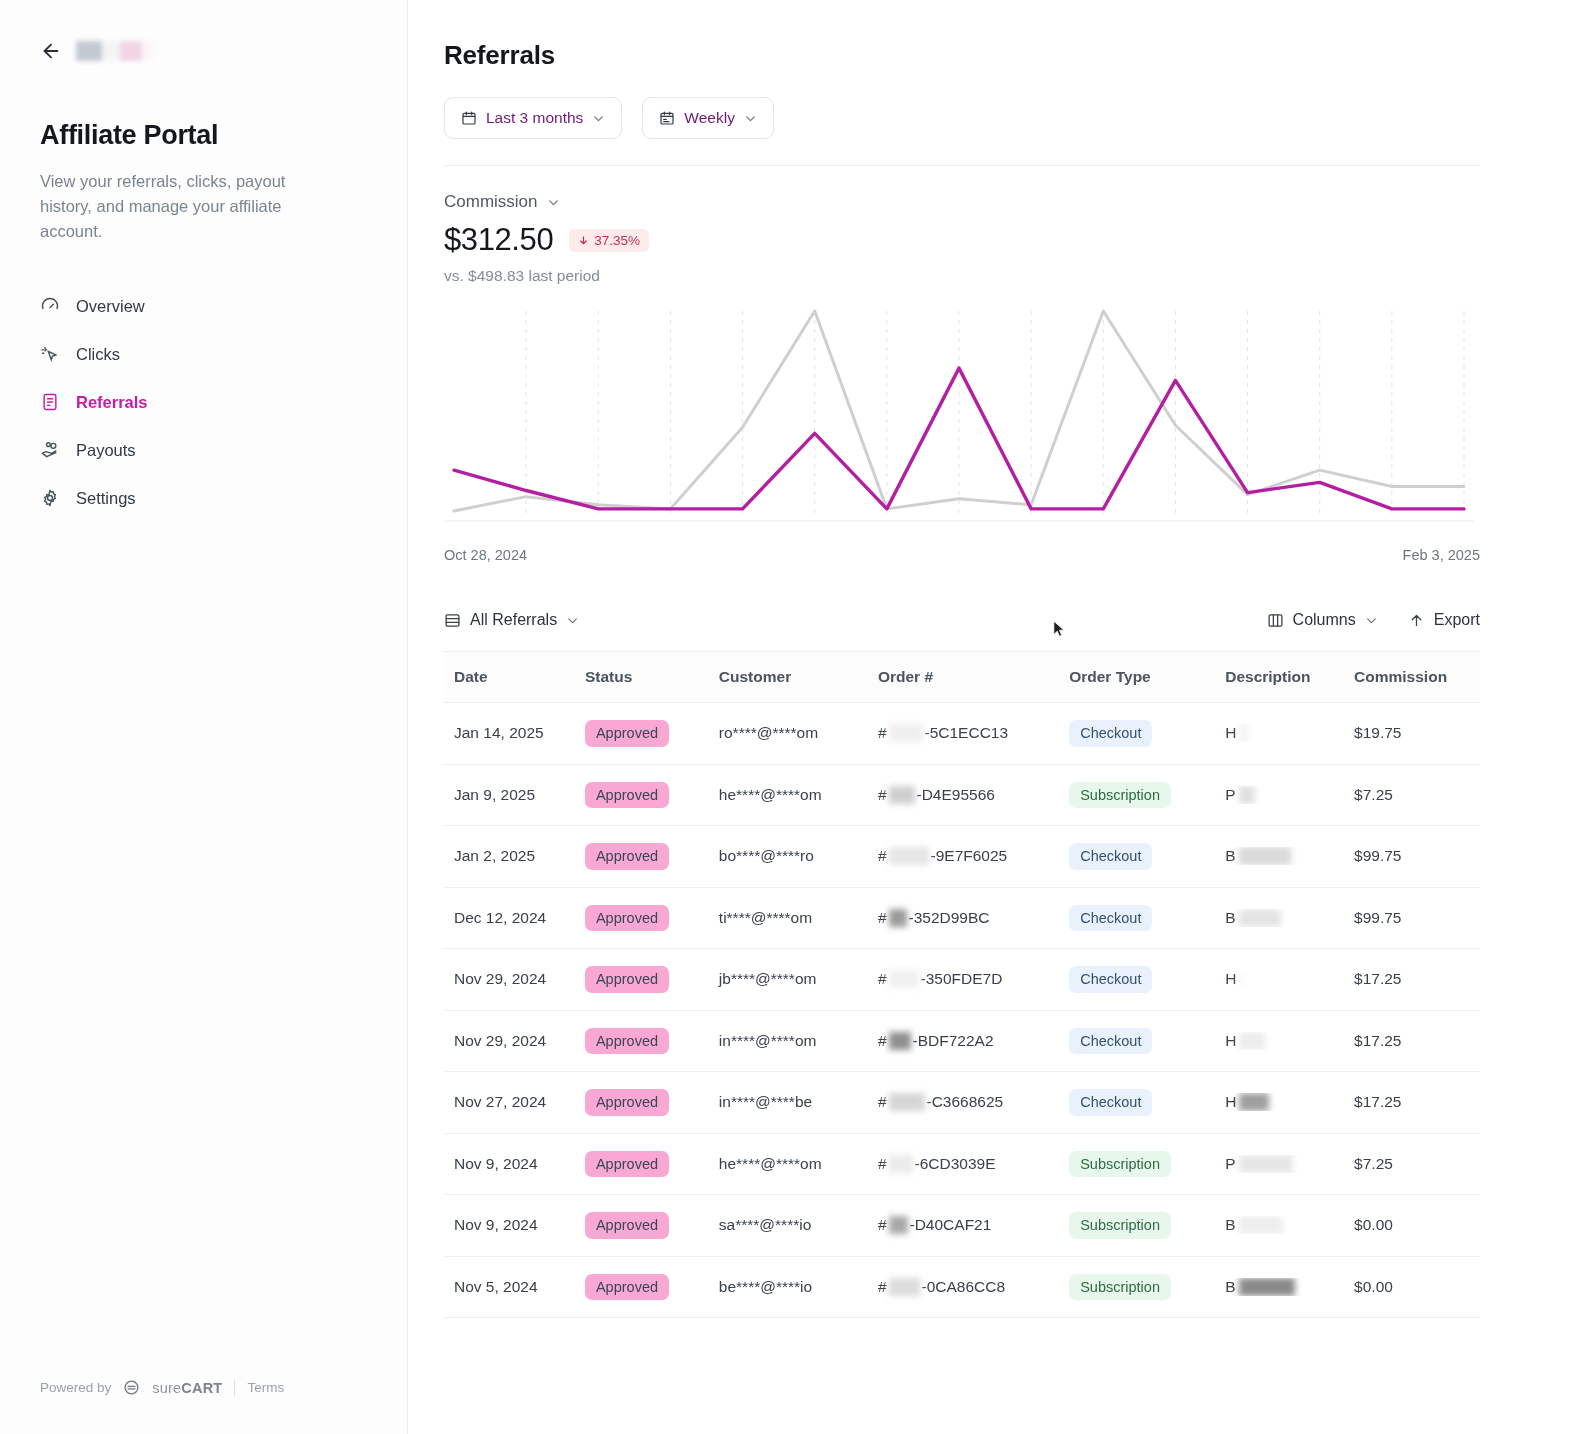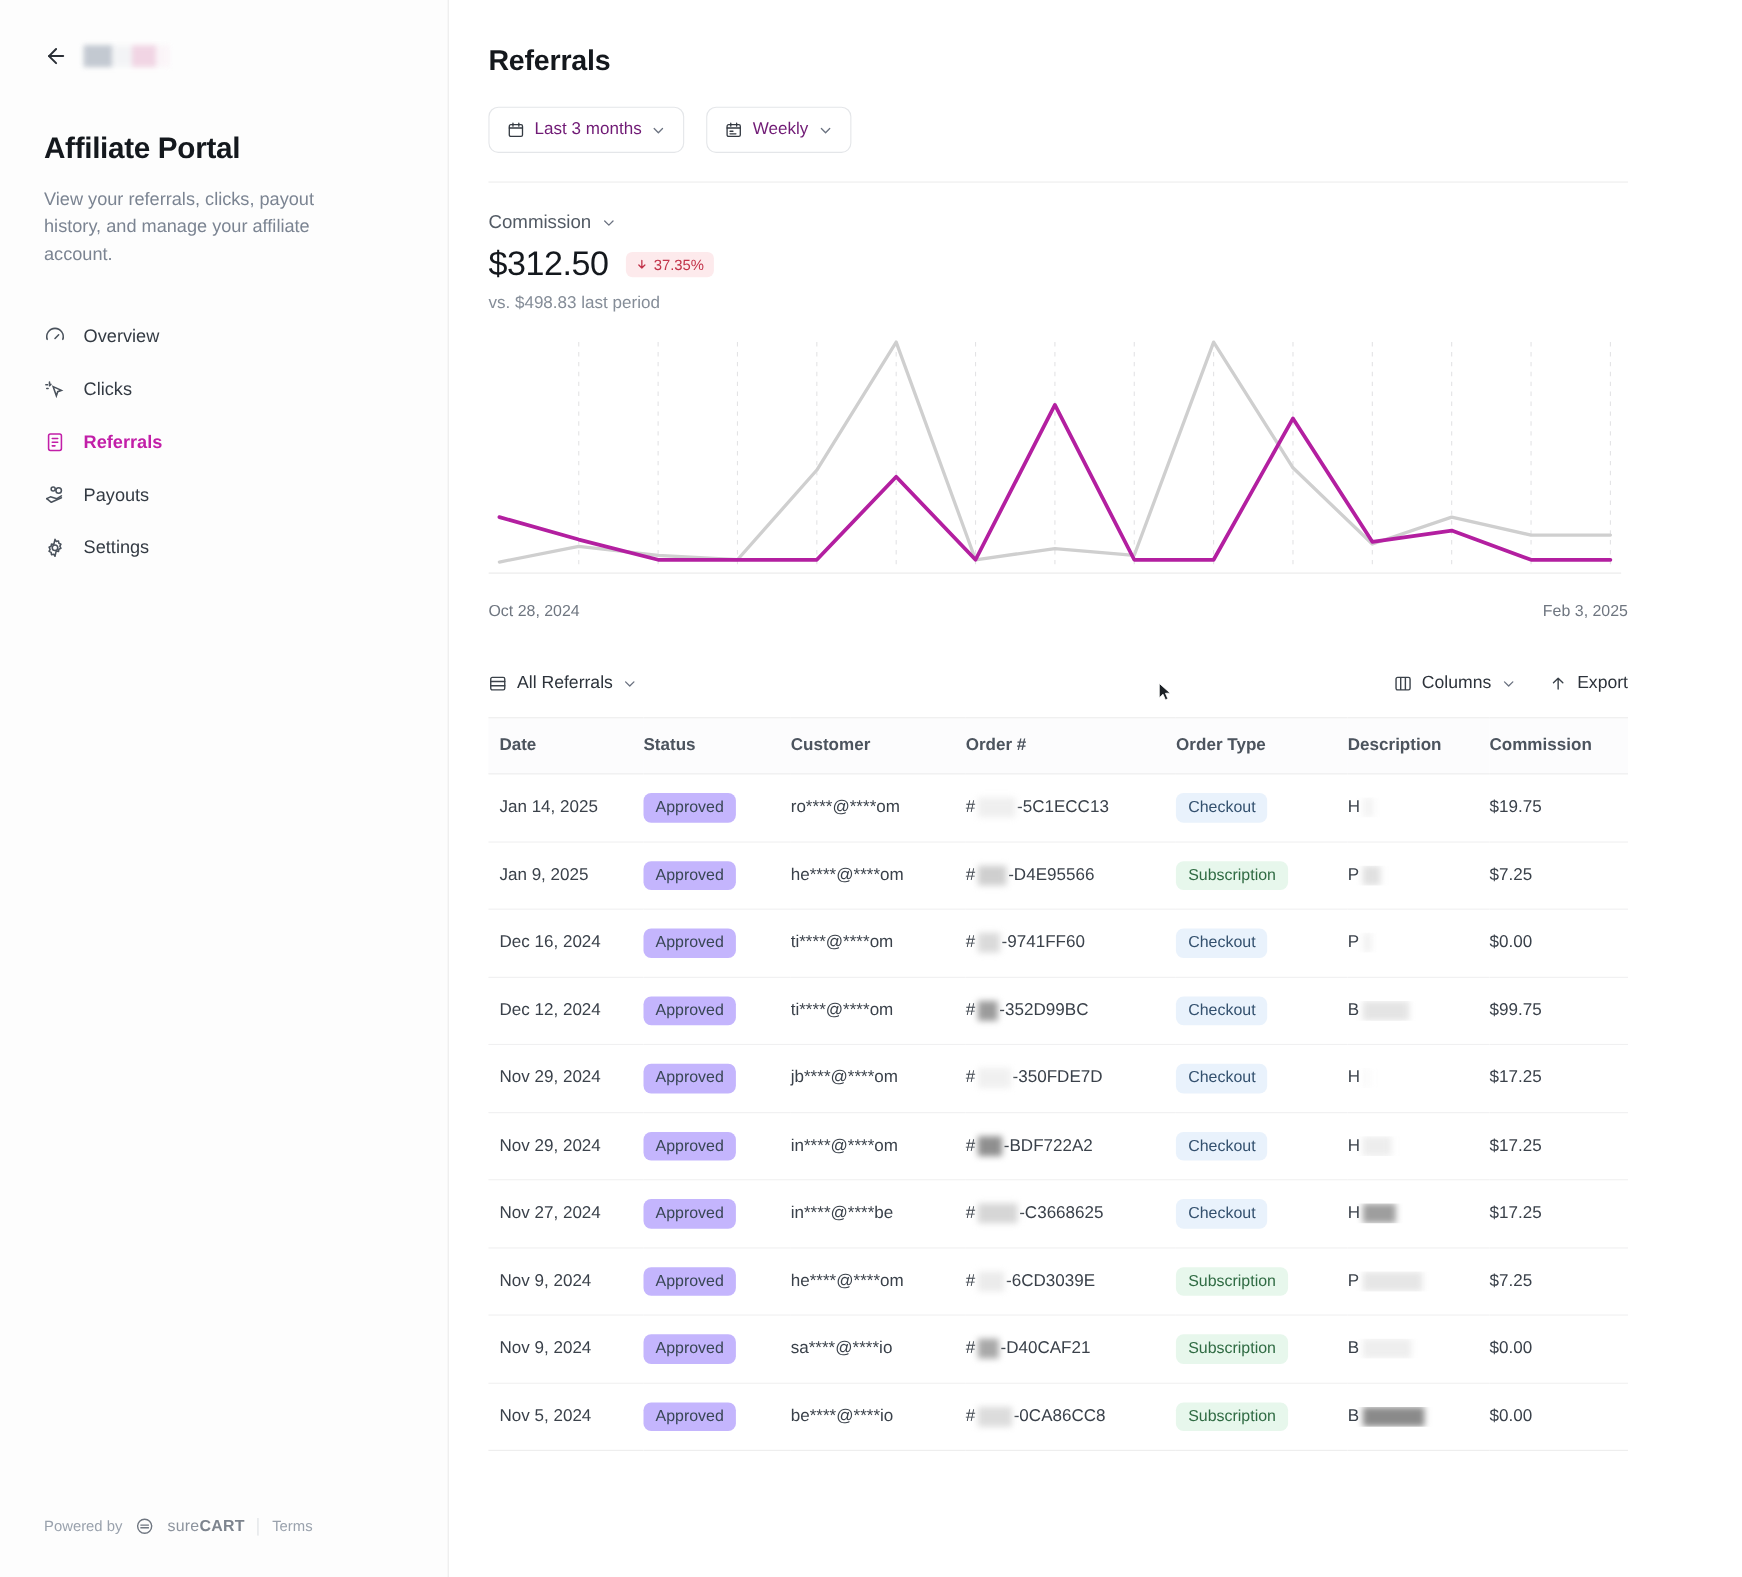--- a/index.html
+++ b/index.html
@@ -145,21 +145,21 @@
   .col-customer { width: 158px; }
   .col-order { width: 190px; }
   .col-type { width: 155px; }
   .col-desc { width: 128px; }
   .col-comm { width: 125px; }
 
   .badge {
     display: inline-block; border-radius: 7px;
     padding: 6px 11px; font-size: 14.5px; line-height: 1;
   }
-  .badge-approved { background: #c4b5fd; color: #384655; }
+  .badge-approved { background: #f9a8d4; color: #384655; }
   .badge-checkout { background: #e9f2fc; color: #33506e; }
   .badge-subscription { background: #e7f7ec; color: #2f6b43; }
 
   .ordercell { display: flex; align-items: center; }
   .redact {
     display: inline-block; height: 18px; margin: 0 2px;
     filter: blur(3px);
   }
   .desc-cell { display: flex; align-items: center; gap: 1px; overflow: hidden; white-space: nowrap; }
 
@@ -377,31 +377,31 @@
             <td class="col-order">
               <span class="ordercell">#<i class="redact" style="width:26px;background:#cfcfcf"></i>-D4E95566</span>
             </td>
             <td class="col-type"><span class="badge badge-subscription">Subscription</span></td>
             <td class="col-desc">
               <span class="desc-cell">P<i class="redact" style="width:16px;background:#e0e0e0"></i></span>
             </td>
             <td class="col-comm">$7.25</td>
           </tr>
           <tr>
-            <td class="col-date">Dec 16, 2024</td>
-            <td class="col-status"><span class="badge badge-approved">Approved</span></td>
-            <td class="col-customer">ti****@****om</td>
-            <td class="col-order">
-              <span class="ordercell">#<i class="redact" style="width:20px;background:#dadada"></i>-9741FF60</span>
-            </td>
-            <td class="col-type"><span class="badge badge-checkout">Checkout</span></td>
-            <td class="col-desc">
-              <span class="desc-cell">P<i class="redact" style="width:8px;background:#f2f2f2"></i></span>
-            </td>
-            <td class="col-comm">$0.00</td>
+            <td class="col-date">Jan 2, 2025</td>
+            <td class="col-status"><span class="badge badge-approved">Approved</span></td>
+            <td class="col-customer">bo****@****ro</td>
+            <td class="col-order">
+              <span class="ordercell">#<i class="redact" style="width:40px;background:#e6e6e6"></i>-9E7F6025</span>
+            </td>
+            <td class="col-type"><span class="badge badge-checkout">Checkout</span></td>
+            <td class="col-desc">
+              <span class="desc-cell">B<i class="redact" style="width:52px;background:#d9d9d9"></i></span>
+            </td>
+            <td class="col-comm">$99.75</td>
           </tr>
           <tr>
             <td class="col-date">Dec 12, 2024</td>
             <td class="col-status"><span class="badge badge-approved">Approved</span></td>
             <td class="col-customer">ti****@****om</td>
             <td class="col-order">
               <span class="ordercell">#<i class="redact" style="width:18px;background:#9b9b9b"></i>-352D99BC</span>
             </td>
             <td class="col-type"><span class="badge badge-checkout">Checkout</span></td>
             <td class="col-desc">

